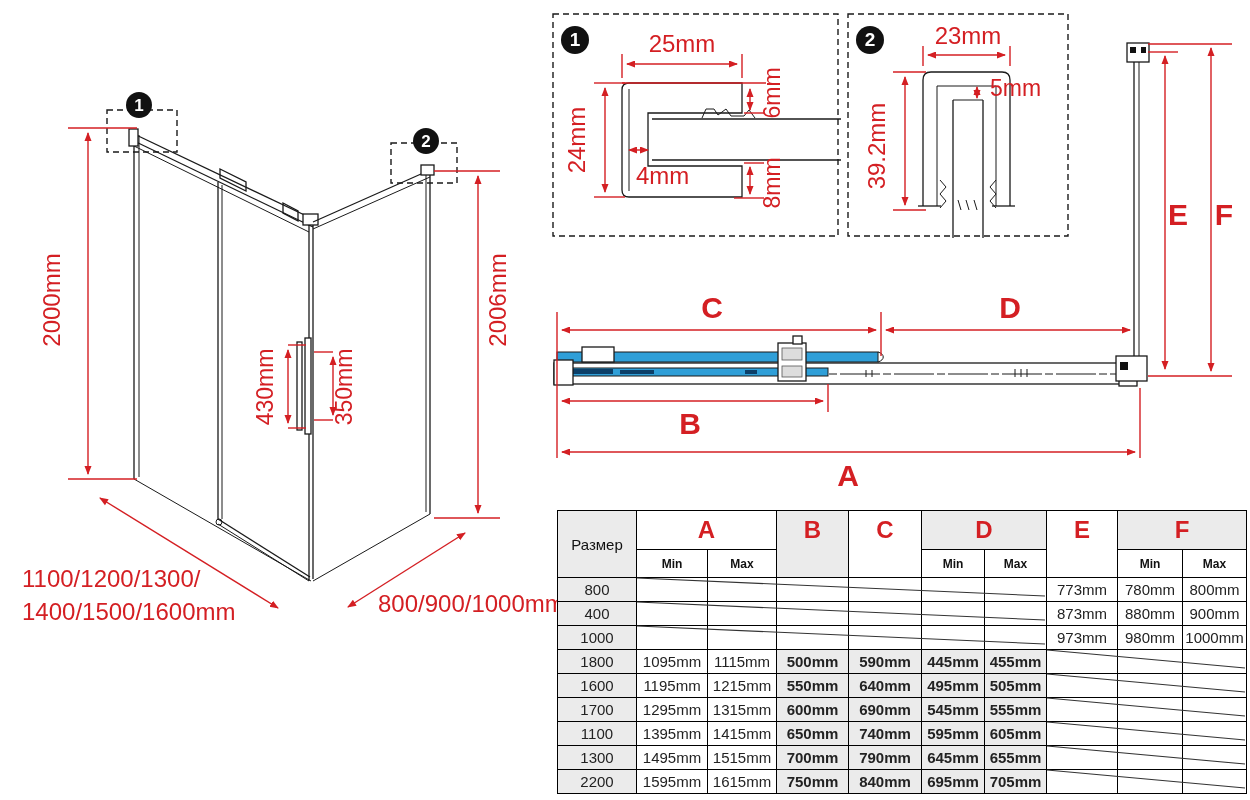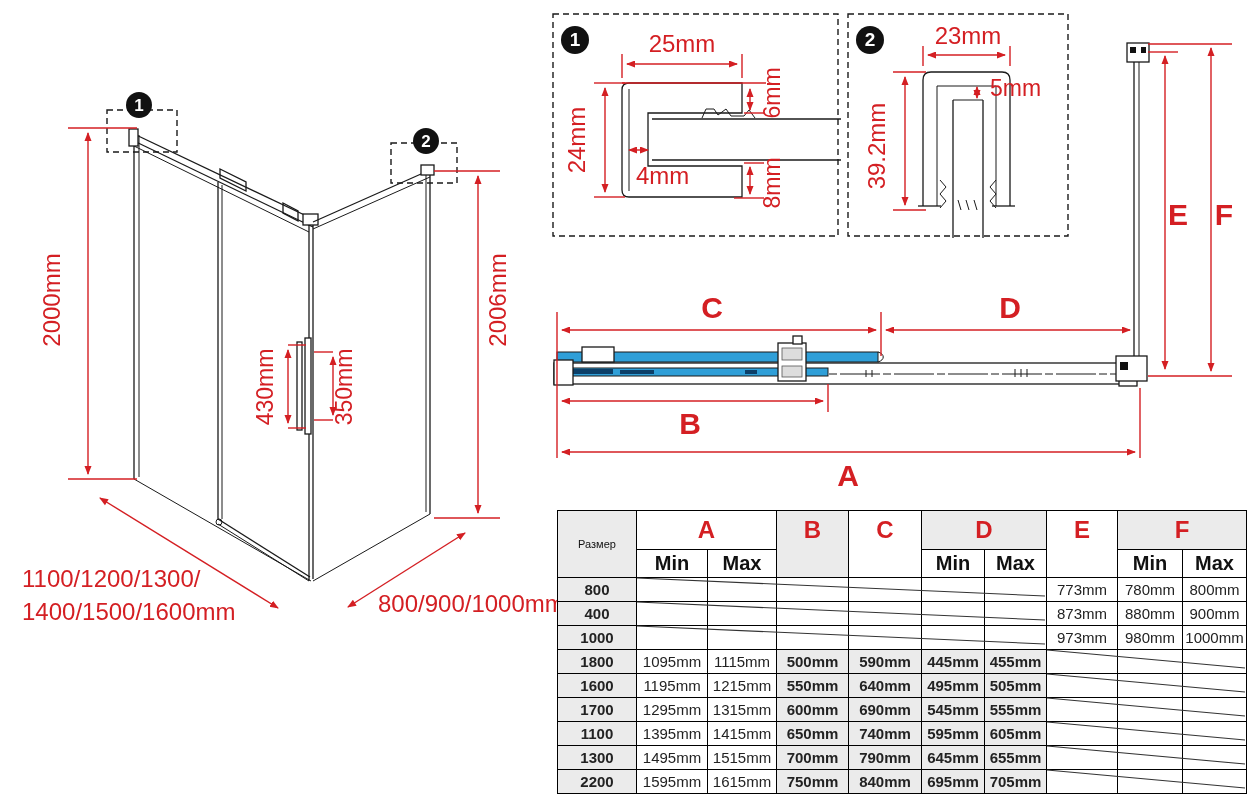--- a/index.html
+++ b/index.html
@@ -16,23 +16,23 @@
   .rtxt-s{fill:#d41f23;font-size:23px;}
   .rbig{fill:#d41f23;font-size:30px;font-weight:bold;}
   .mnum{fill:#fff;font-size:17px;font-weight:bold;text-anchor:middle;}
   
   #sizetable{position:absolute;left:557px;top:510px;border-collapse:collapse;table-layout:fixed;}
   #sizetable td{border:1px solid #000;text-align:center;vertical-align:middle;
                 font-size:15px;color:#222;padding:0;overflow:hidden;white-space:nowrap;}
   #sizetable .g{background:#ebebeb;font-weight:bold;}
   #sizetable .ltr{font-size:24px;font-weight:bold;color:#d41f23;height:38px;}
   #sizetable .sp{vertical-align:top;padding-top:5px;}
-  #sizetable .mm{font-size:20px;font-weight:bold;color:#111;height:27px;background:#fff;}
-  #sizetable .size{font-size:11px;color:#111;background:#ebebeb;}
-  #sizetable .szc{font-weight:bold;background:#ebebeb;}
+  #sizetable .mm{font-size:12px;font-weight:bold;color:#111;height:27px;background:#fff;}
+  #sizetable .size{font-size:15px;color:#111;background:#ebebeb;}
+  #sizetable .szc{font-weight:normal;background:#ebebeb;}
   #sizetable tr.dr{height:24px;}
   #strikes{position:absolute;left:557px;top:510px;pointer-events:none;}
 </style>
 </head>
 <body>
 
 <div id="stage">
 
 <svg id="drawing" width="1250" height="800" viewBox="0 0 1250 800">
   <defs>

